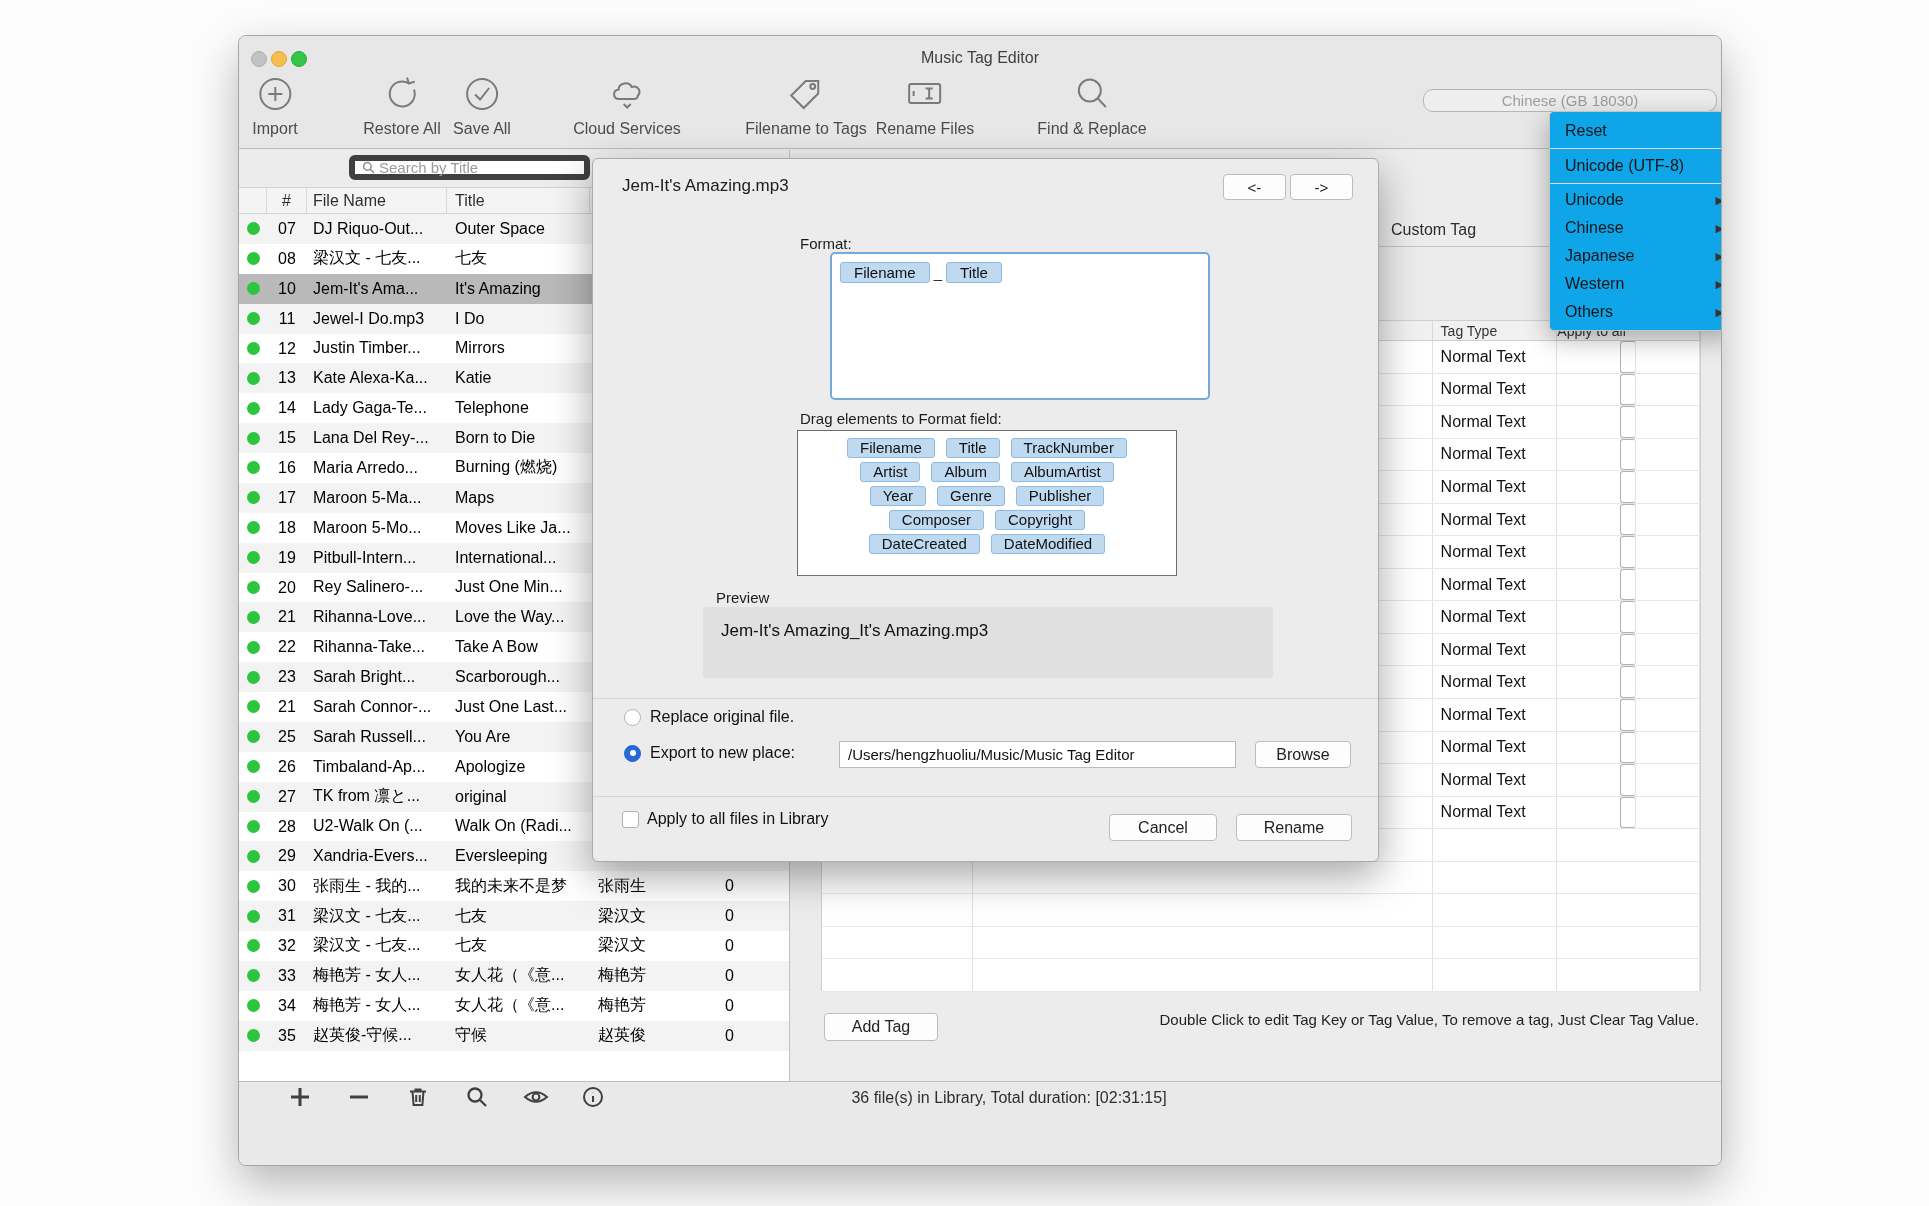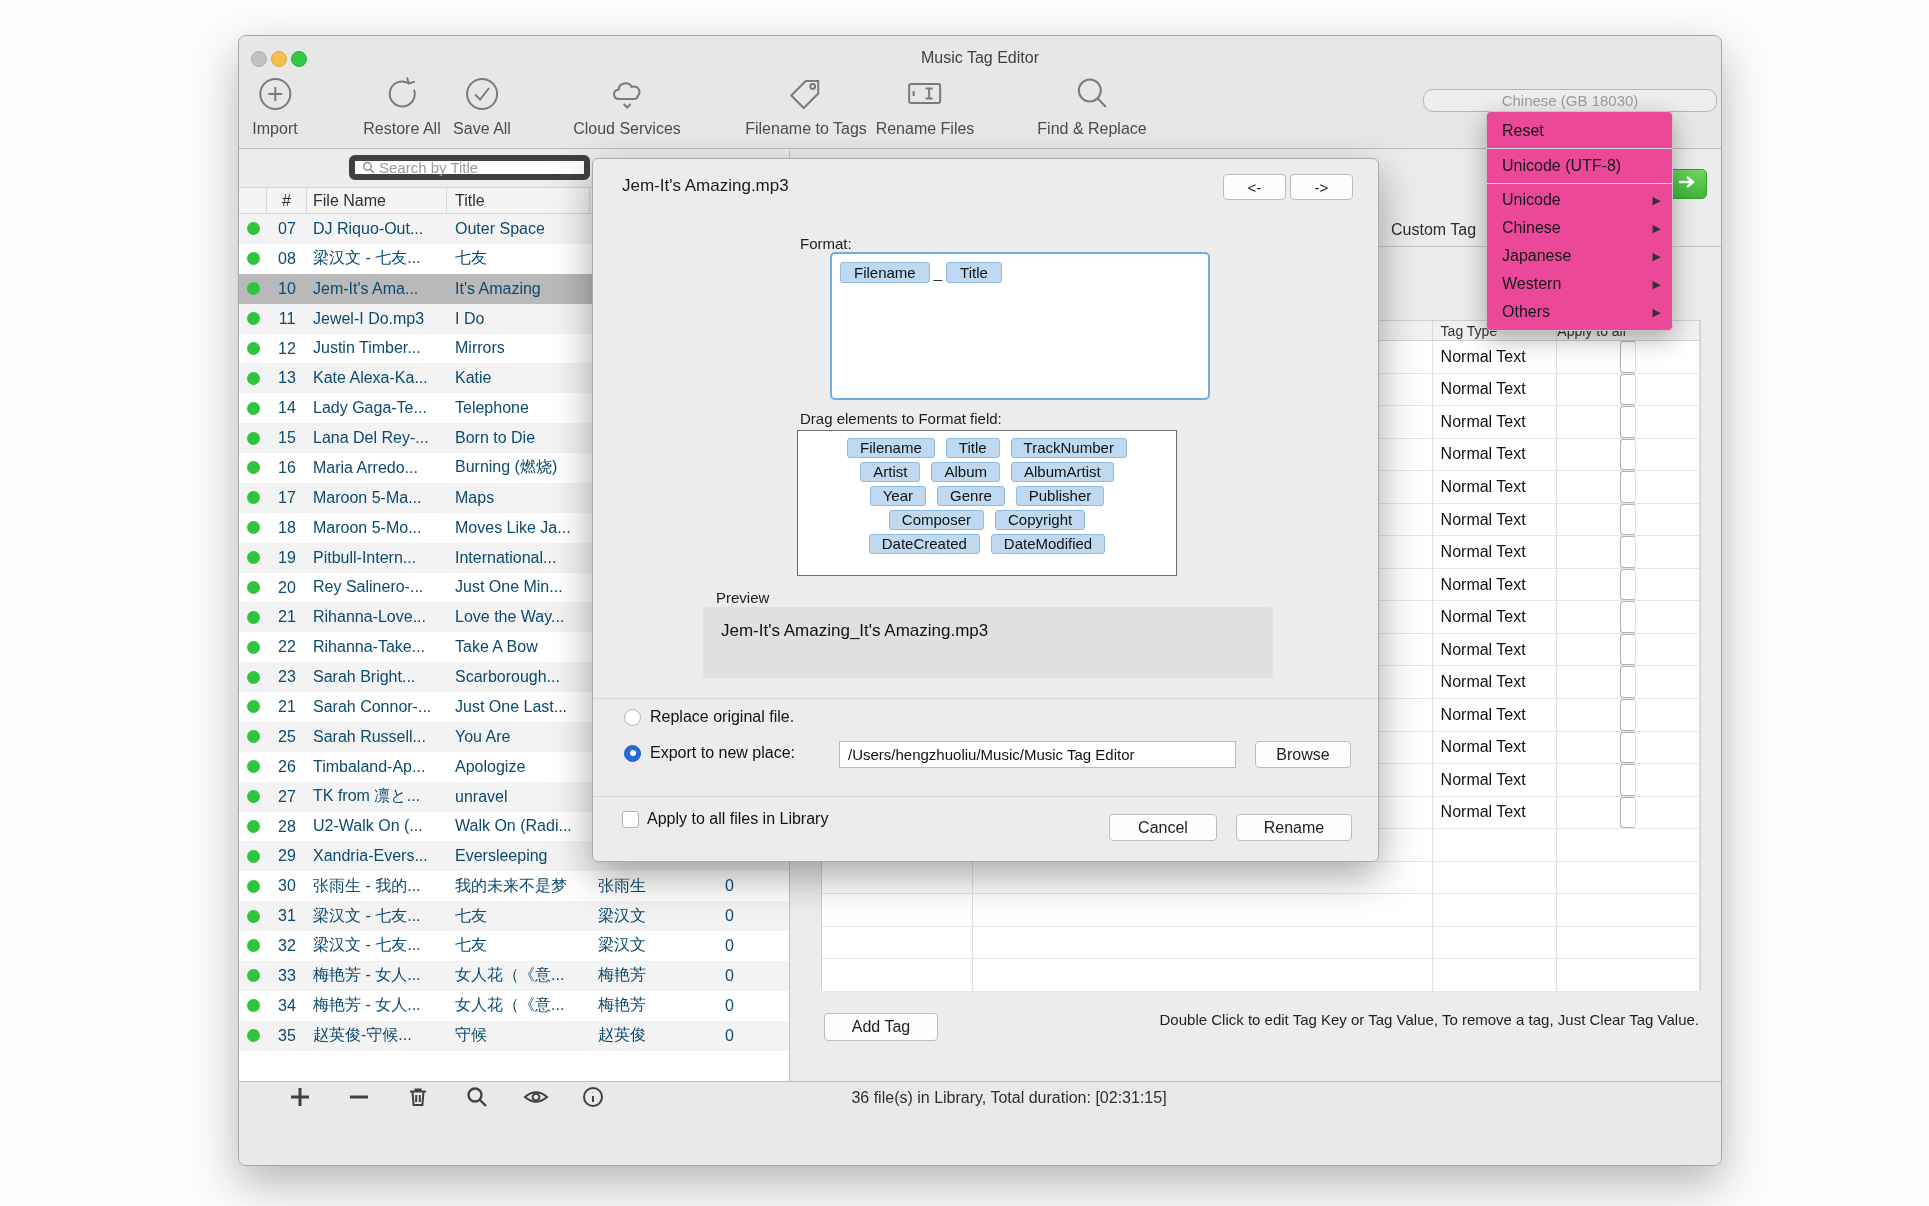--- a/index.html
+++ b/index.html
@@ -21,21 +21,21 @@
 
 .left-panel{position:absolute;left:0;top:114px;width:551px;height:931px;background:#ececec;border-right:1px solid #c2c2c2;}
 .search-wrap{position:relative;height:37px;}
 .search-field{position:absolute;left:110px;top:5px;width:241px;height:25px;background:#fff;border:6px solid #404040;border-radius:6px;display:flex;align-items:center;padding:0 7px;}
 .search-field .s-icon{display:flex;margin-right:4px;}
 .search-field input{border:none;outline:none;flex:1;min-width:0;font-size:15px;color:#333;background:transparent;font-family:inherit;}
 .search-field input::placeholder{color:#9a9a9a;}
 .lib-header{display:flex;height:27px;align-items:center;background:#f4f4f4;border-top:1px solid #d4d4d4;border-bottom:1px solid #d4d4d4;font-size:16px;color:#2e2e2e;}
 .lib-header span{border-right:1px solid #d8d8d8;height:100%;display:flex;align-items:center;}
 .lib-body{position:absolute;top:64px;left:0;right:0;bottom:0;background:#fff;overflow:hidden;}
-.lib-row{display:flex;height:29.88px;align-items:center;font-size:16px;color:#0c4a6e;background:#fff;}
+.lib-row{display:flex;height:29.88px;align-items:center;font-size:16px;color:#000000;background:#fff;}
 .lib-row.alt{background:#f3f3f4;}
 .lib-row.selected{background:#b9b9b9;}
 .lib-row span,.lib-header span{overflow:hidden;white-space:nowrap;}
 .c-dot{width:28px;display:flex;justify-content:center;align-items:center;}
 .c-num{width:40px;justify-content:center;text-align:center;}
 .c-file{width:140px;padding:0 4px 0 6px;}
 .c-title{width:143px;padding:0 4px 0 8px;}
 .c-artist{width:127px;padding:0 4px 0 8px;}
 .c-extra{width:71px;padding:0 4px 0 8px;}
 .lib-row .c-num{display:block;line-height:29.88px;}
@@ -85,21 +85,21 @@
 .radio{width:17px;height:17px;border-radius:50%;background:#fff;border:1px solid #b3b3b3;flex:none;}
 .radio.selected{background:#2569dd;border-color:#2060cf;position:relative;}
 .radio.selected::after{content:"";position:absolute;left:4.5px;top:4.5px;width:6px;height:6px;border-radius:50%;background:#fff;}
 .path-field{position:absolute;left:246px;top:582px;width:397px;height:27px;border:1px solid #bbb;background:#fff;font-size:15px;color:#111;padding:0 8px;font-family:inherit;}
 .browse{position:absolute;left:662px;top:582px;width:96px;height:27px;font-size:16px;}
 .check-row{position:absolute;left:29px;top:651px;display:flex;align-items:center;gap:8px;font-size:16px;color:#111;}
 .checkbox{width:17px;height:17px;border:1px solid #b3b3b3;border-radius:3px;background:#fff;flex:none;}
 .cancel{position:absolute;left:516px;top:655px;width:108px;height:27px;font-size:16px;}
 .rename{position:absolute;left:643px;top:655px;width:116px;height:27px;font-size:16px;}
 
-.menu{position:absolute;left:1247px;top:75px;width:187px;background:#ec4899;border:1px solid #c5c5c5;border-radius:5px;box-shadow:0 8px 26px rgba(0,0,0,.3);z-index:300;padding:4px 0;}
+.menu{position:absolute;left:1310px;top:75px;width:187px;background:#0ea5e9;border:1px solid #c5c5c5;border-radius:5px;box-shadow:0 8px 26px rgba(0,0,0,.3);z-index:300;padding:4px 0;}
 .menu-item{height:30px;line-height:30px;padding-left:15px;font-size:16px;color:#161616;position:relative;white-space:nowrap;}
 .menu-item.sub{height:28px;line-height:28px;}
 .menu-item .arr{position:absolute;right:11px;top:0;font-size:11px;color:#333;}
 .menu-sep{height:1px;background:#dadada;margin:2px 0;}
 .go-btn{position:absolute;left:1428px;top:133px;width:40px;height:30px;background:linear-gradient(#6fd35f,#3cb838);border:1px solid #379e2e;border-radius:5px;z-index:200;display:flex;align-items:center;justify-content:center;}
 </style>
 </head>
 <body>
 
 <div id="screen">
@@ -404,21 +404,21 @@
             <span class="c-title">Apologize</span>
             <span class="c-artist"></span>
             <span class="c-extra"></span>
           </div>
           <div class="lib-row alt">
             <span class="c-dot">
               <span class="dot"></span>
             </span>
             <span class="c-num">27</span>
             <span class="c-file">TK from 凛と...</span>
-            <span class="c-title">unravel</span>
+            <span class="c-title">original</span>
             <span class="c-artist"></span>
             <span class="c-extra"></span>
           </div>
           <div class="lib-row">
             <span class="c-dot">
               <span class="dot"></span>
             </span>
             <span class="c-num">28</span>
             <span class="c-file">U2-Walk On (...</span>
             <span class="c-title">Walk On (Radi...</span>

